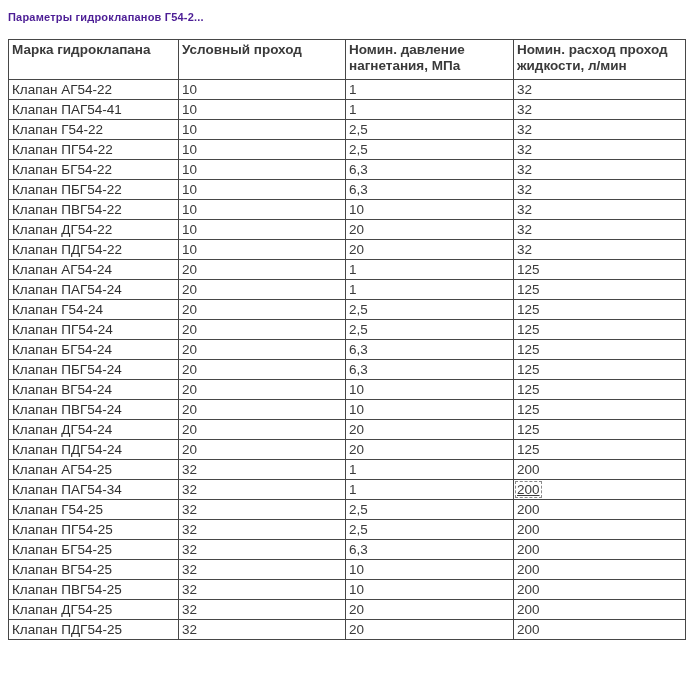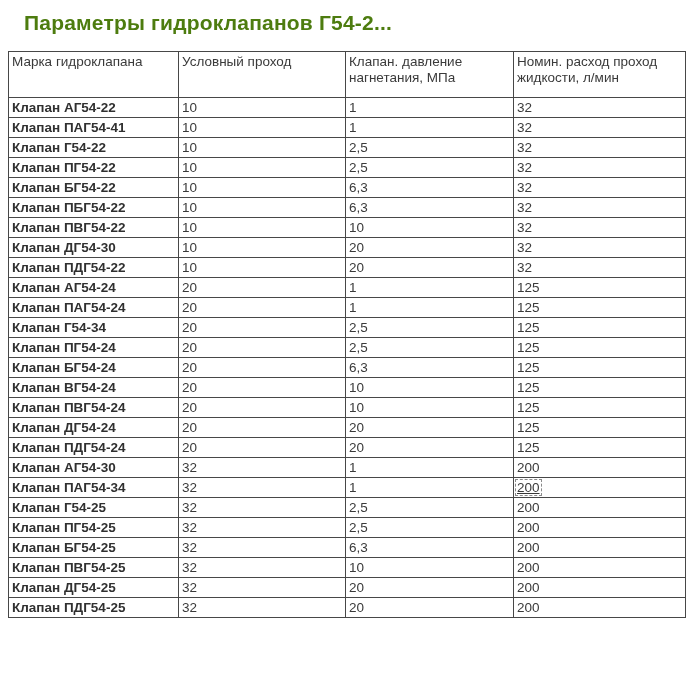--- a/index.html
+++ b/index.html
@@ -10,57 +10,57 @@
     width: 694px;
     height: 694px;
     font-family: "Liberation Sans", sans-serif;
     color: #333333;
     overflow: hidden;
   }
   .page {
     padding: 8px;
   }
   .page-title {
-    font-size: 21px;
+    font-size: 11px;
     font-weight: bold;
-    color: #4d7c0f;
-    margin: 3px 0 16px 16px;
+    color: #4c1d95;
+    margin: 3px 0 16px 0;
     letter-spacing: 0.2px;
   }
   table.params-table {
     border-collapse: collapse;
     table-layout: fixed;
     width: 677px;
   }
   .params-table th,
   .params-table td {
     border: 1px solid #474747;
     text-align: left;
     vertical-align: top;
     font-size: 13.5px;
     overflow: hidden;
     white-space: nowrap;
   }
   .params-table th {
-    font-weight: normal;
-    padding: 2px 4px 11px 3px;
+    font-weight: bold;
+    padding: 2px 4px 5px 3px;
     line-height: 16px;
     height: 38px;
     white-space: normal;
     color: #3a3a3a;
     margin-left: 8px;
   }
   .params-table td {
     padding: 1px 3px;
     line-height: 17px;
     height: 20px;
     color: #3a3a3a;
   }
   .params-table tbody td:first-child {
-    font-weight: bold;
+    font-weight: normal;
     color: #303030;
   }
   .focused-value {
     display: inline-block;
     border: 1px dashed #8a8a8a;
     text-decoration: underline;
     padding: 0 1px;
     margin-left: -2px;
     line-height: 15px;
   }
@@ -75,21 +75,21 @@
     <colgroup>
       <col style="width:170px">
       <col style="width:167px">
       <col style="width:168px">
       <col style="width:172px">
     </colgroup>
     <thead>
       <tr>
         <th>Марка гидроклапана</th>
         <th>Условный проход</th>
-        <th>Клапан. давление нагнетания, МПа</th>
+        <th>Номин. давление нагнетания, МПа</th>
         <th>Номин. расход проход жидкости, л/мин</th>
       </tr>
     </thead>
     <tbody>
         <tr>
           <td>Клапан АГ54-22</td>
           <td>10</td>
           <td>1</td>
           <td>32</td>
         </tr>
@@ -123,21 +123,21 @@
           <td>6,3</td>
           <td>32</td>
         </tr>
         <tr>
           <td>Клапан ПВГ54-22</td>
           <td>10</td>
           <td>10</td>
           <td>32</td>
         </tr>
         <tr>
-          <td>Клапан ДГ54-30</td>
+          <td>Клапан ДГ54-22</td>
           <td>10</td>
           <td>20</td>
           <td>32</td>
         </tr>
         <tr>
           <td>Клапан ПДГ54-22</td>
           <td>10</td>
           <td>20</td>
           <td>32</td>
         </tr>
@@ -147,38 +147,44 @@
           <td>1</td>
           <td>125</td>
         </tr>
         <tr>
           <td>Клапан ПАГ54-24</td>
           <td>20</td>
           <td>1</td>
           <td>125</td>
         </tr>
         <tr>
-          <td>Клапан Г54-34</td>
+          <td>Клапан Г54-24</td>
           <td>20</td>
           <td>2,5</td>
           <td>125</td>
         </tr>
         <tr>
           <td>Клапан ПГ54-24</td>
           <td>20</td>
           <td>2,5</td>
           <td>125</td>
         </tr>
         <tr>
           <td>Клапан БГ54-24</td>
           <td>20</td>
           <td>6,3</td>
           <td>125</td>
         </tr>
         <tr>
+          <td>Клапан ПБГ54-24</td>
+          <td>20</td>
+          <td>6,3</td>
+          <td>125</td>
+        </tr>
+        <tr>
           <td>Клапан ВГ54-24</td>
           <td>20</td>
           <td>10</td>
           <td>125</td>
         </tr>
         <tr>
           <td>Клапан ПВГ54-24</td>
           <td>20</td>
           <td>10</td>
           <td>125</td>
@@ -189,21 +195,21 @@
           <td>20</td>
           <td>125</td>
         </tr>
         <tr>
           <td>Клапан ПДГ54-24</td>
           <td>20</td>
           <td>20</td>
           <td>125</td>
         </tr>
         <tr>
-          <td>Клапан АГ54-30</td>
+          <td>Клапан АГ54-25</td>
           <td>32</td>
           <td>1</td>
           <td>200</td>
         </tr>
         <tr>
           <td>Клапан ПАГ54-34</td>
           <td>32</td>
           <td>1</td>
           <td><span class="focused-value">200</span></td>
         </tr>
@@ -216,20 +222,26 @@
         <tr>
           <td>Клапан ПГ54-25</td>
           <td>32</td>
           <td>2,5</td>
           <td>200</td>
         </tr>
         <tr>
           <td>Клапан БГ54-25</td>
           <td>32</td>
           <td>6,3</td>
+          <td>200</td>
+        </tr>
+        <tr>
+          <td>Клапан ВГ54-25</td>
+          <td>32</td>
+          <td>10</td>
           <td>200</td>
         </tr>
         <tr>
           <td>Клапан ПВГ54-25</td>
           <td>32</td>
           <td>10</td>
           <td>200</td>
         </tr>
         <tr>
           <td>Клапан ДГ54-25</td>

